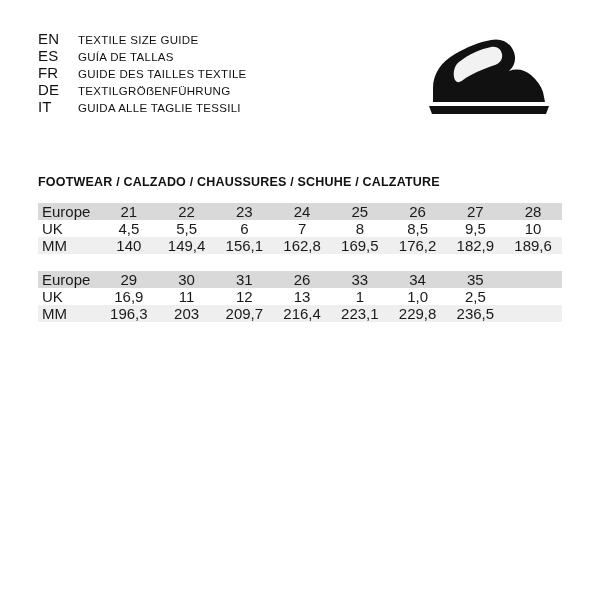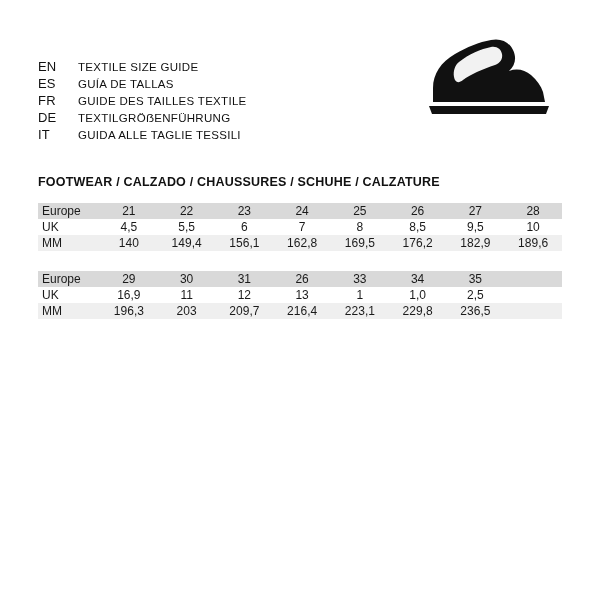--- a/index.html
+++ b/index.html
@@ -29,24 +29,23 @@
     width: 340px;
   }
   .lang-row {
     display: flex;
     align-items: baseline;
     height: 17px;
     line-height: 17px;
   }
   .lang-code {
     width: 40px;
-    font-size: 13px;
+    font-size: 15px;
     letter-spacing: 0.2px;
     color: #111;
-    margin-top: 28px;
   }
   .lang-name {
     font-size: 11.5px;
     letter-spacing: 0.3px;
     color: #111;
   }
 
   
   .shoe-icon {
     position: absolute;
@@ -87,21 +86,21 @@
     left: 38px;
     width: 524px;
     border-collapse: collapse;
     table-layout: fixed;
   }
   .size-table.t1 { top: 203px; }
   .size-table.t2 { top: 271px; }
 
   .size-table td {
     height: 16px;
-    font-size: 12px;
+    font-size: 15px;
     color: #1a1a1a;
     padding: 0;
     text-align: center;
     vertical-align: middle;
   }
   .size-table td.rowhead {
     text-align: left;
     padding-left: 4px;
     width: 58px;
   }

